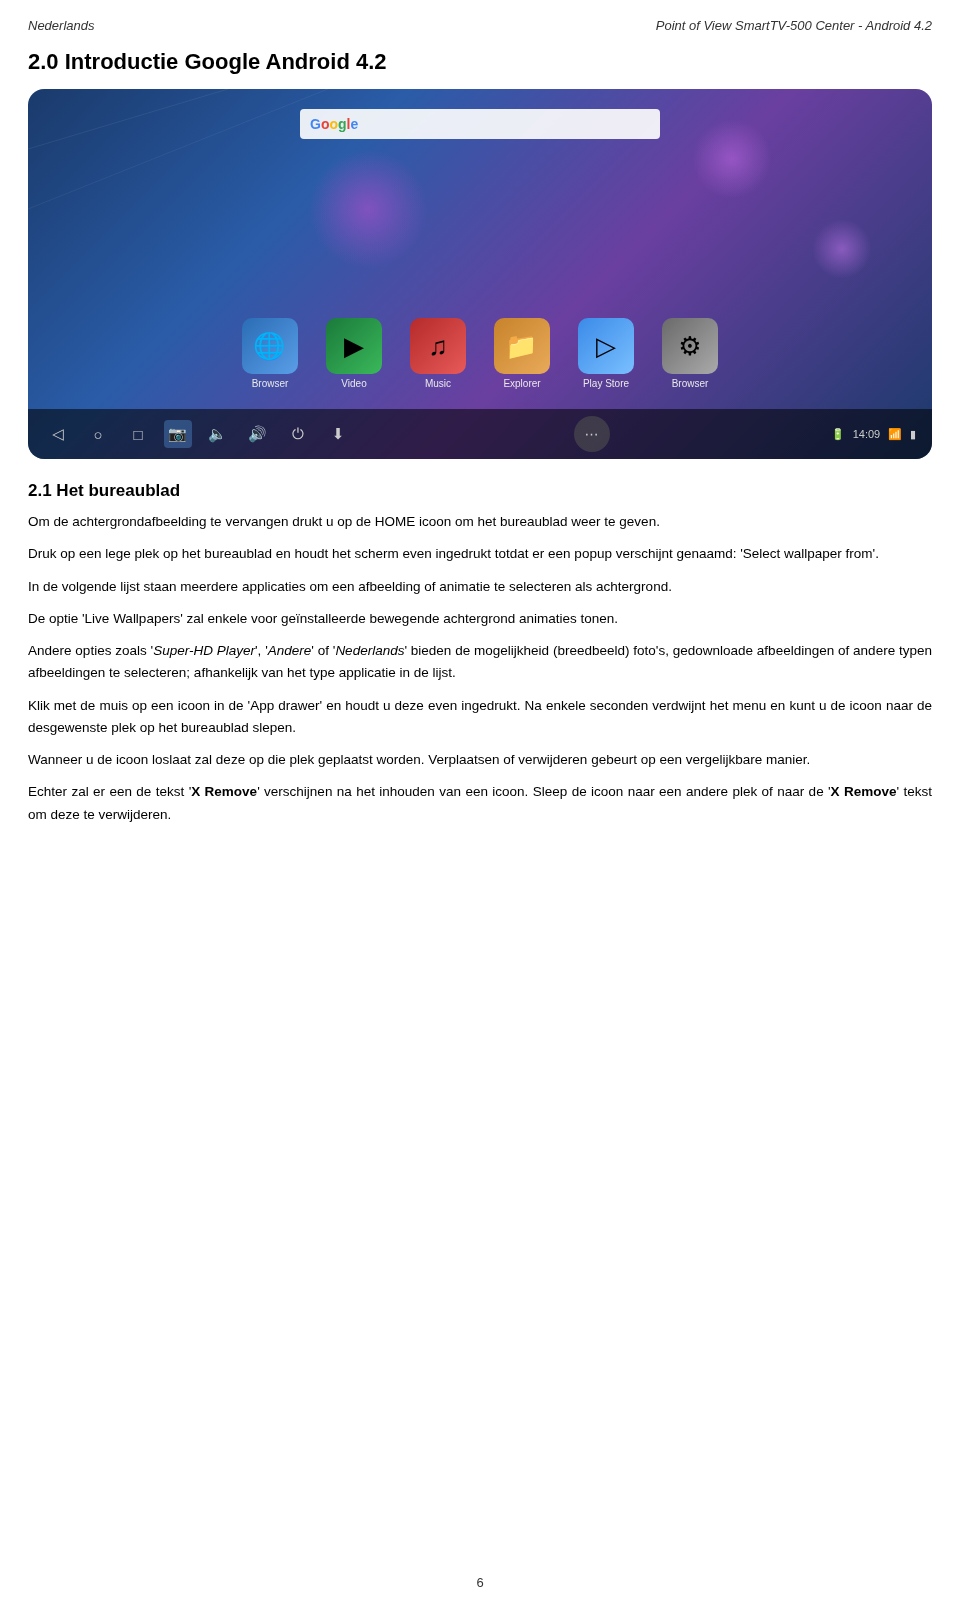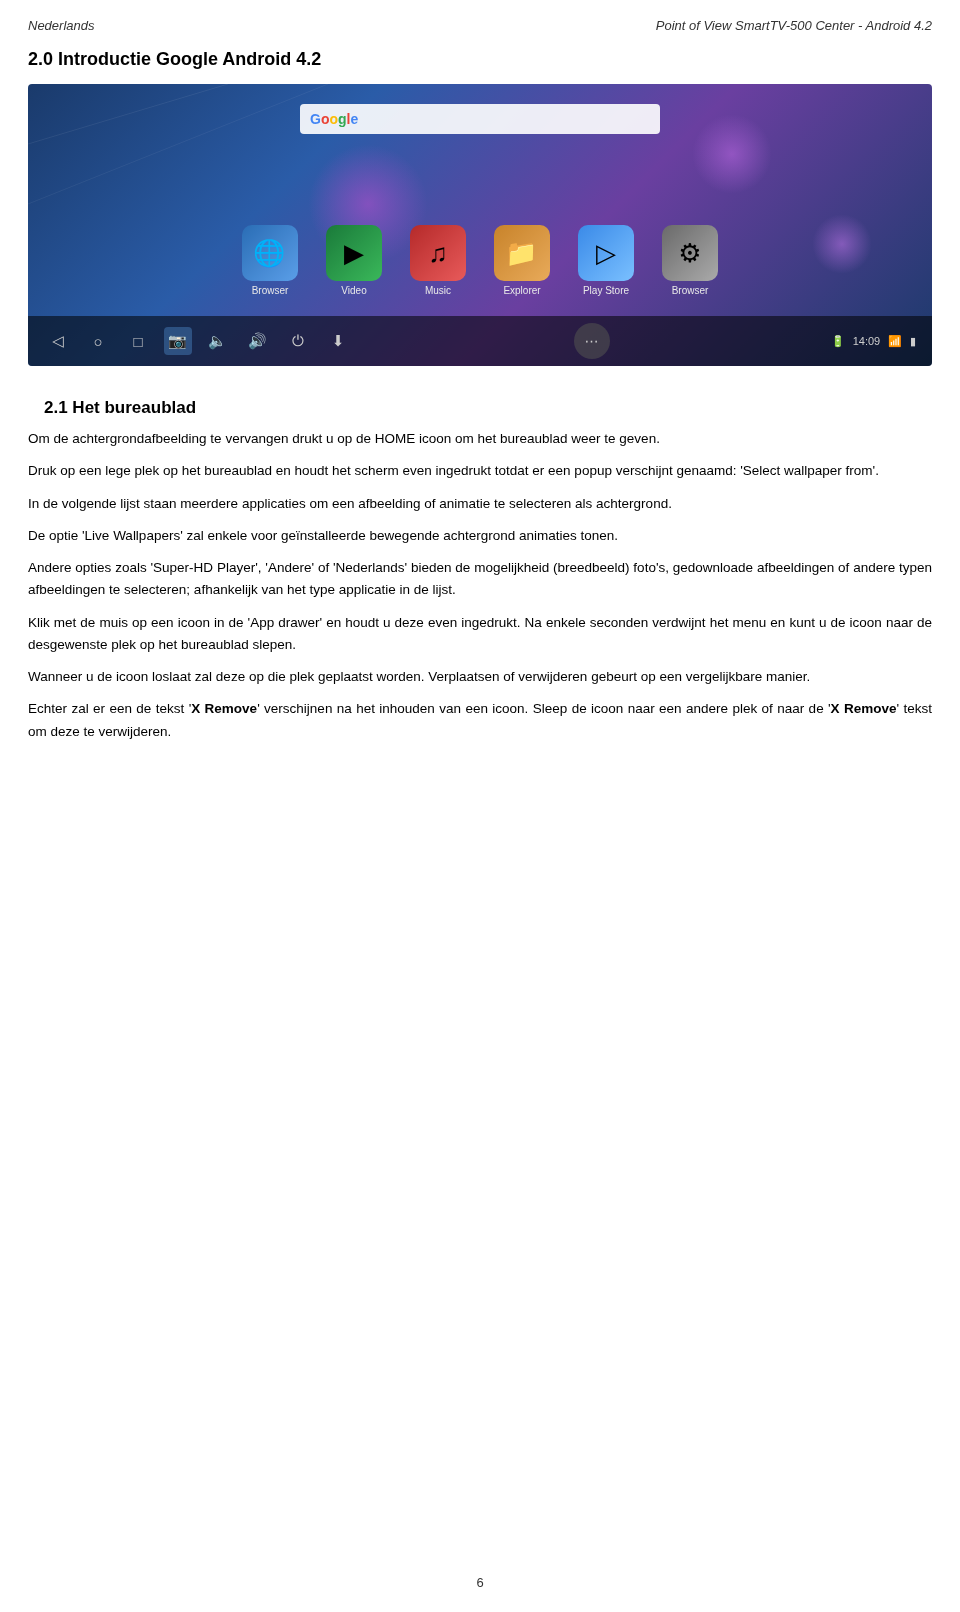--- a/index.html
+++ b/index.html
@@ -22,33 +22,33 @@
     .page-header .left-header {
       font-style: italic;
     }
     .page-header .right-header {
       font-style: italic;
     }
     .main-content {
       padding: 0 28px;
     }
     .section-title {
-      font-size: 18px;
+      font-size: 22px;
       font-weight: bold;
       margin-bottom: 14px;
       margin-top: 8px;
     }
     .screenshot-container {
       width: 100%;
       background: linear-gradient(135deg, #1a3a6b 0%, #2a5ca8 30%, #6a3fa0 60%, #1a3a6b 100%);
-      border-radius: 4px;
-      height: 282px;
+      border-radius: 16px;
+      height: 370px;
       position: relative;
       overflow: hidden;
-      margin-bottom: 32px;
+      margin-bottom: 22px;
     }
     
     .blob {
       position: absolute;
       border-radius: 50%;
     }
     .blob1 {
       width: 120px; height: 120px;
       background: radial-gradient(circle, rgba(160,80,200,0.7) 0%, transparent 70%);
       top: 60px; left: 280px;
@@ -178,29 +178,28 @@
       position: absolute;
       top: 0; left: 0; right: 0; bottom: 0;
       pointer-events: none;
     }
     
     .subsection-title {
       font-size: 17px;
       font-weight: bold;
       margin-bottom: 10px;
       margin-top: 4px;
-      margin-left: 16px;
     }
     .body-text {
       font-size: 13.5px;
       line-height: 1.65;
       text-align: justify;
       margin-bottom: 10px;
     }
-    .body-text .italic { }
+    .body-text .italic { font-style: italic; }
     .body-text .bold { font-weight: bold; }
     .page-footer {
       position: absolute;
       bottom: 22px;
       left: 0; right: 0;
       text-align: center;
       font-size: 13px;
       color: #333;
     }
   </style>

